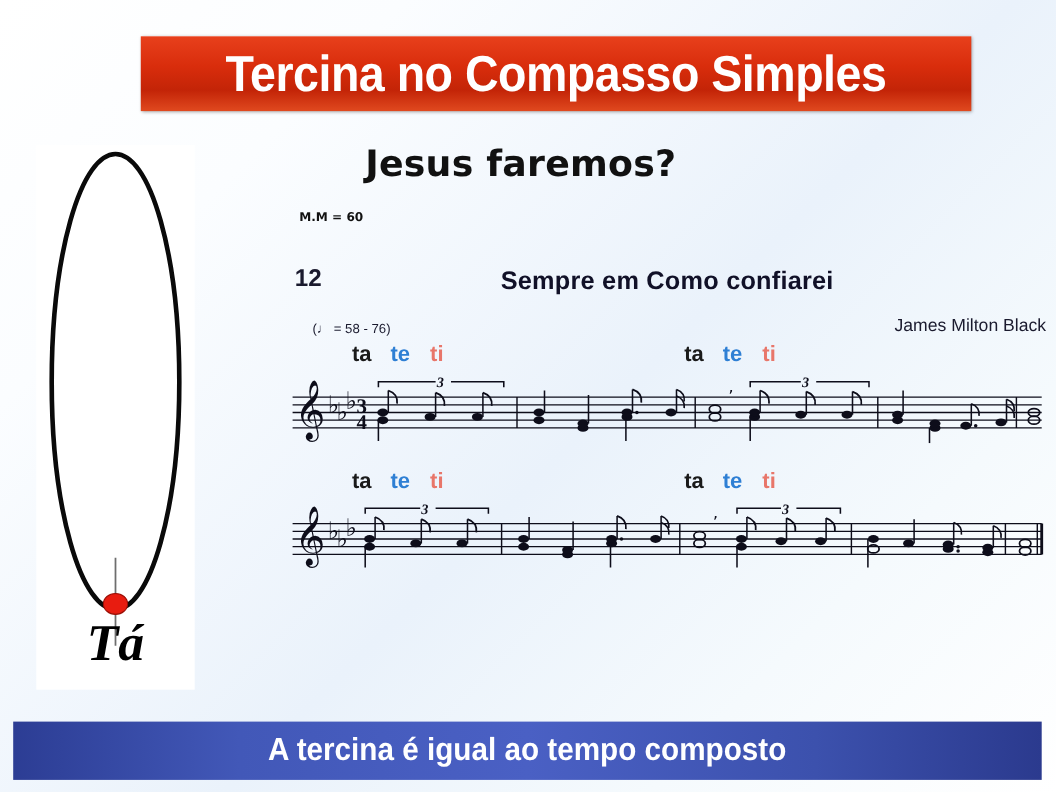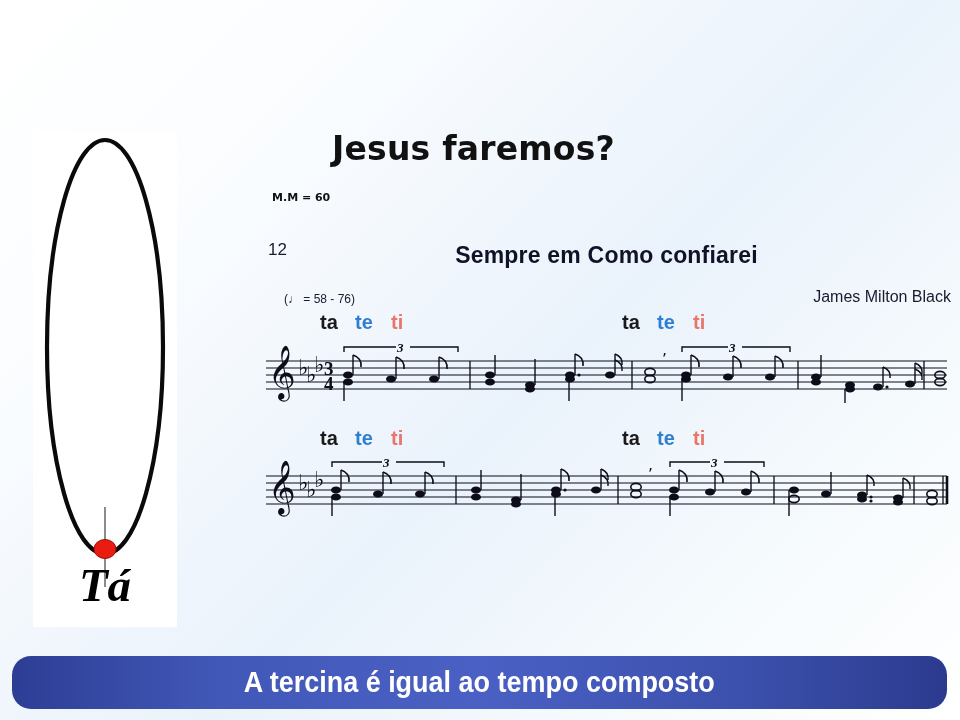--- a/index.html
+++ b/index.html
@@ -103,22 +103,22 @@
     left: 258px;
     top: 228px;
     width: 697px;
     height: 310px;
   }
   #score-number {
     position: absolute;
     left: 10px;
     top: 12px;
     font-family: "Liberation Sans Narrow", "Liberation Sans", sans-serif;
-    font-weight: normal;
-    font-size: 17px;
+    font-weight: bold;
+    font-size: 22px;
     color: #1a1a2e;
   }
   #score-title {
     position: absolute;
     left: 0;
     top: 14px;
     width: 697px;
     text-align: center;
     font-family: "Liberation Sans Narrow", "Liberation Sans", sans-serif;
     font-weight: bold;
@@ -172,37 +172,39 @@
   #bottom-banner {
     position: absolute;
     left: 12px;
     top: 656px;
     width: 935px;
     height: 53px;
     background: linear-gradient(90deg, #2c3d94 0%, #4258b8 22%, #4a60c4 50%, #3c51ad 78%, #2b3a8e 100%);
     display: flex;
     align-items: center;
     justify-content: center;
-    border-radius: 19px;
   }
   #bottom-banner .banner-text {
     color: #ffffff;
     font-family: "Liberation Sans Narrow", "Liberation Sans", sans-serif;
     font-weight: bold;
     font-size: 29px;
     transform: scaleX(0.93);
     white-space: nowrap;
     line-height: 1;
   }
 </style>
 </head>
 <body>
 
 <div id="slide">
 
+  <div id="title-banner">
+    <span class="banner-text">Tercina no Compasso Simples</span>
+  </div>
 
   <div id="subtitle">Jesus faremos?</div>
 
   <div id="mm-marking">M.M =  60</div>
 
   <div id="conducting-panel">
     <svg id="conducting-svg" width="144" height="495" viewBox="0 0 144 495">
 
       <line x1="72" y1="375" x2="72" y2="455" stroke="#6e6e6e" stroke-width="1.6"></line>
 

